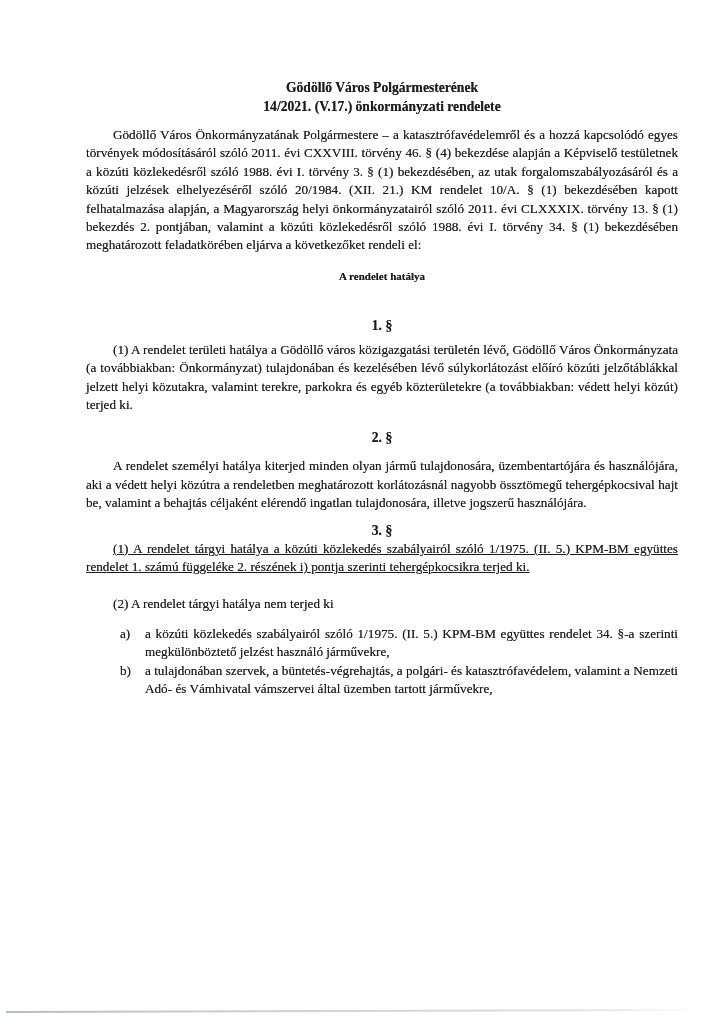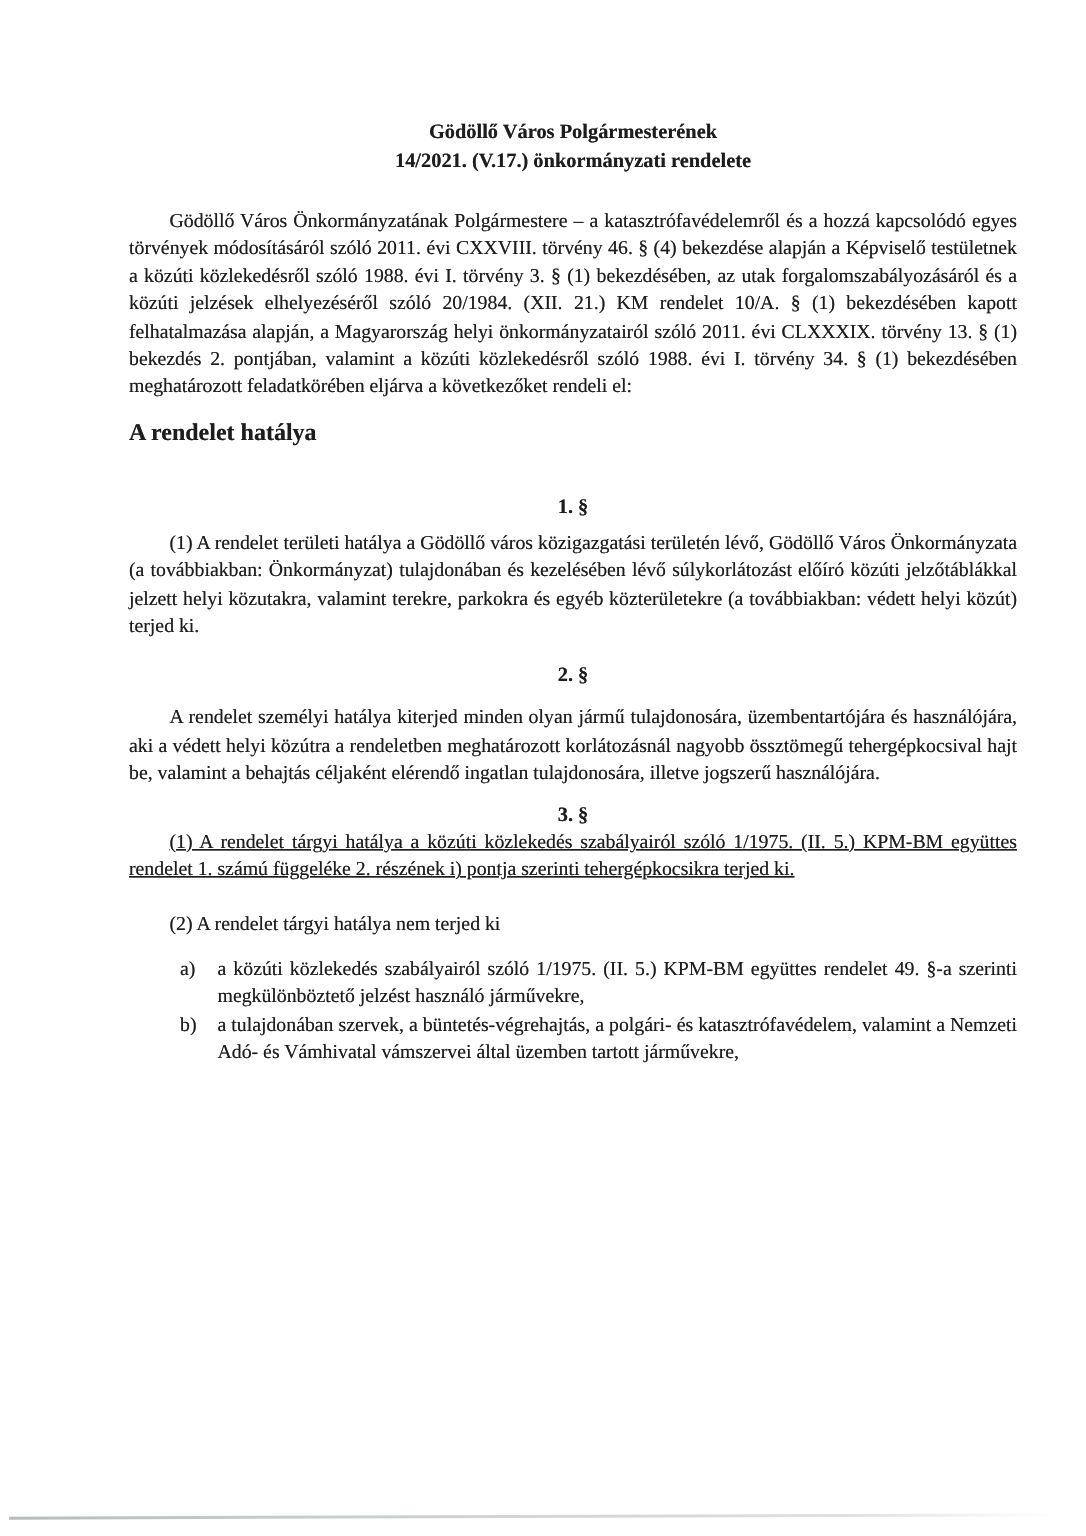--- a/index.html
+++ b/index.html
@@ -30,25 +30,25 @@
     line-height: 19px;
     margin: 0;
   }
   .body-par {
     font-size: 13.2px;
     line-height: 18.4px;
     text-align: justify;
     margin: 0;
   }
   .indent { text-indent: 27px; }
-  .preamble        { margin-top: 22px; }
+  .preamble        { margin-top: 10px; }
   .chapter-heading {
-    text-align: left;
+    text-align: center;
     font-weight: bold;
-    font-size: 16px;
+    font-size: 11px;
     line-height: 19px;
     margin: 12px 0 0 0;
   }
   .sec-number {
     text-align: center;
     font-weight: bold;
     font-size: 13.6px;
     line-height: 19px;
     margin: 0;
   }
@@ -114,21 +114,21 @@
 
   <h3 class="sec-number sec3-number">3. §</h3>
 
   <p class="body-par indent sec3-p1">(1) A rendelet tárgyi hatálya a közúti közlekedés szabályairól szóló 1/1975. (II. 5.) KPM-BM együttes rendelet 1. számú függeléke 2. részének i) pontja szerinti tehergépkocsikra terjed ki.</p>
 
   <p class="body-par indent sec3-p2">(2) A rendelet tárgyi hatálya nem terjed ki</p>
 
   <ol class="alpha-list">
     <li>
       <span class="marker">a)</span>
-      <span class="li-text">a közúti közlekedés szabályairól szóló 1/1975. (II. 5.) KPM-BM együttes rendelet 49. §-a szerinti megkülönböztető jelzést használó járművekre,</span>
+      <span class="li-text">a közúti közlekedés szabályairól szóló 1/1975. (II. 5.) KPM-BM együttes rendelet 34. §-a szerinti megkülönböztető jelzést használó járművekre,</span>
     </li>
     <li>
       <span class="marker">b)</span>
       <span class="li-text">a tulajdonában szervek, a büntetés-végrehajtás, a polgári- és katasztrófavédelem, valamint a Nemzeti Adó- és Vámhivatal vámszervei által üzemben tartott járművekre,</span>
     </li>
   </ol>
 
   <div class="scan-line"></div>
 
 </div>

